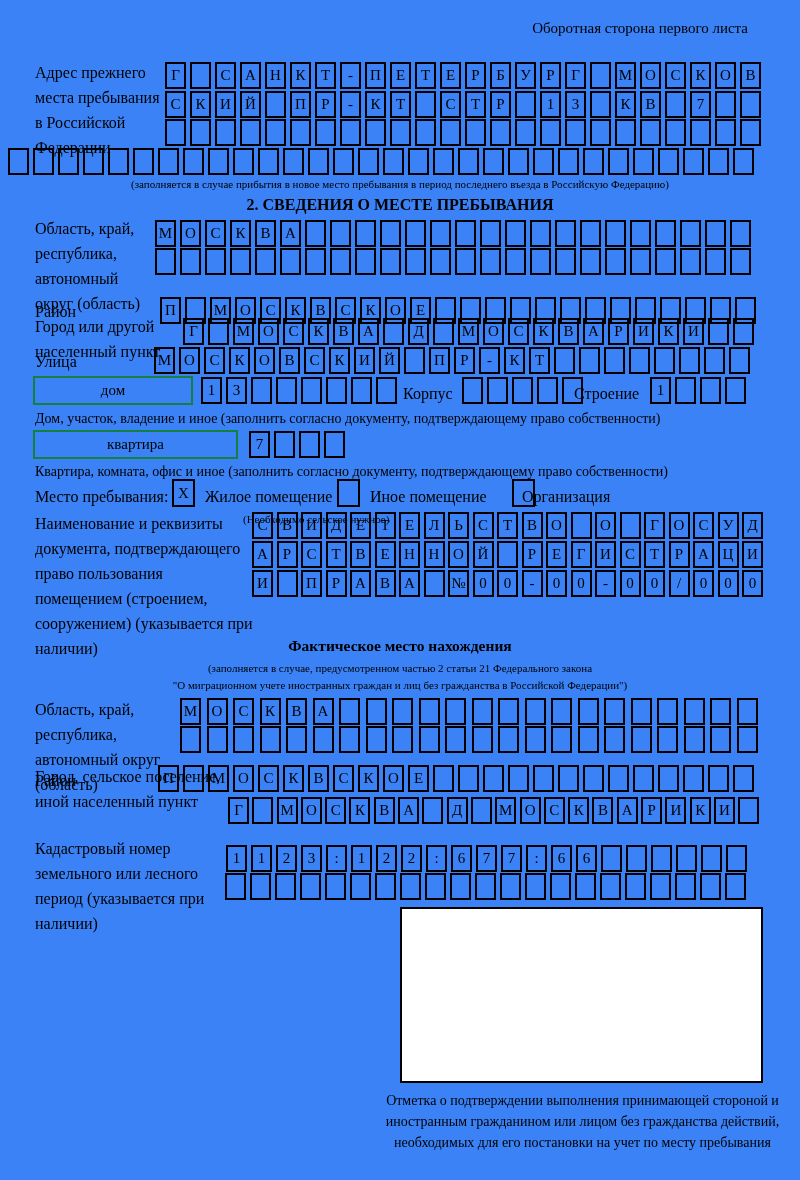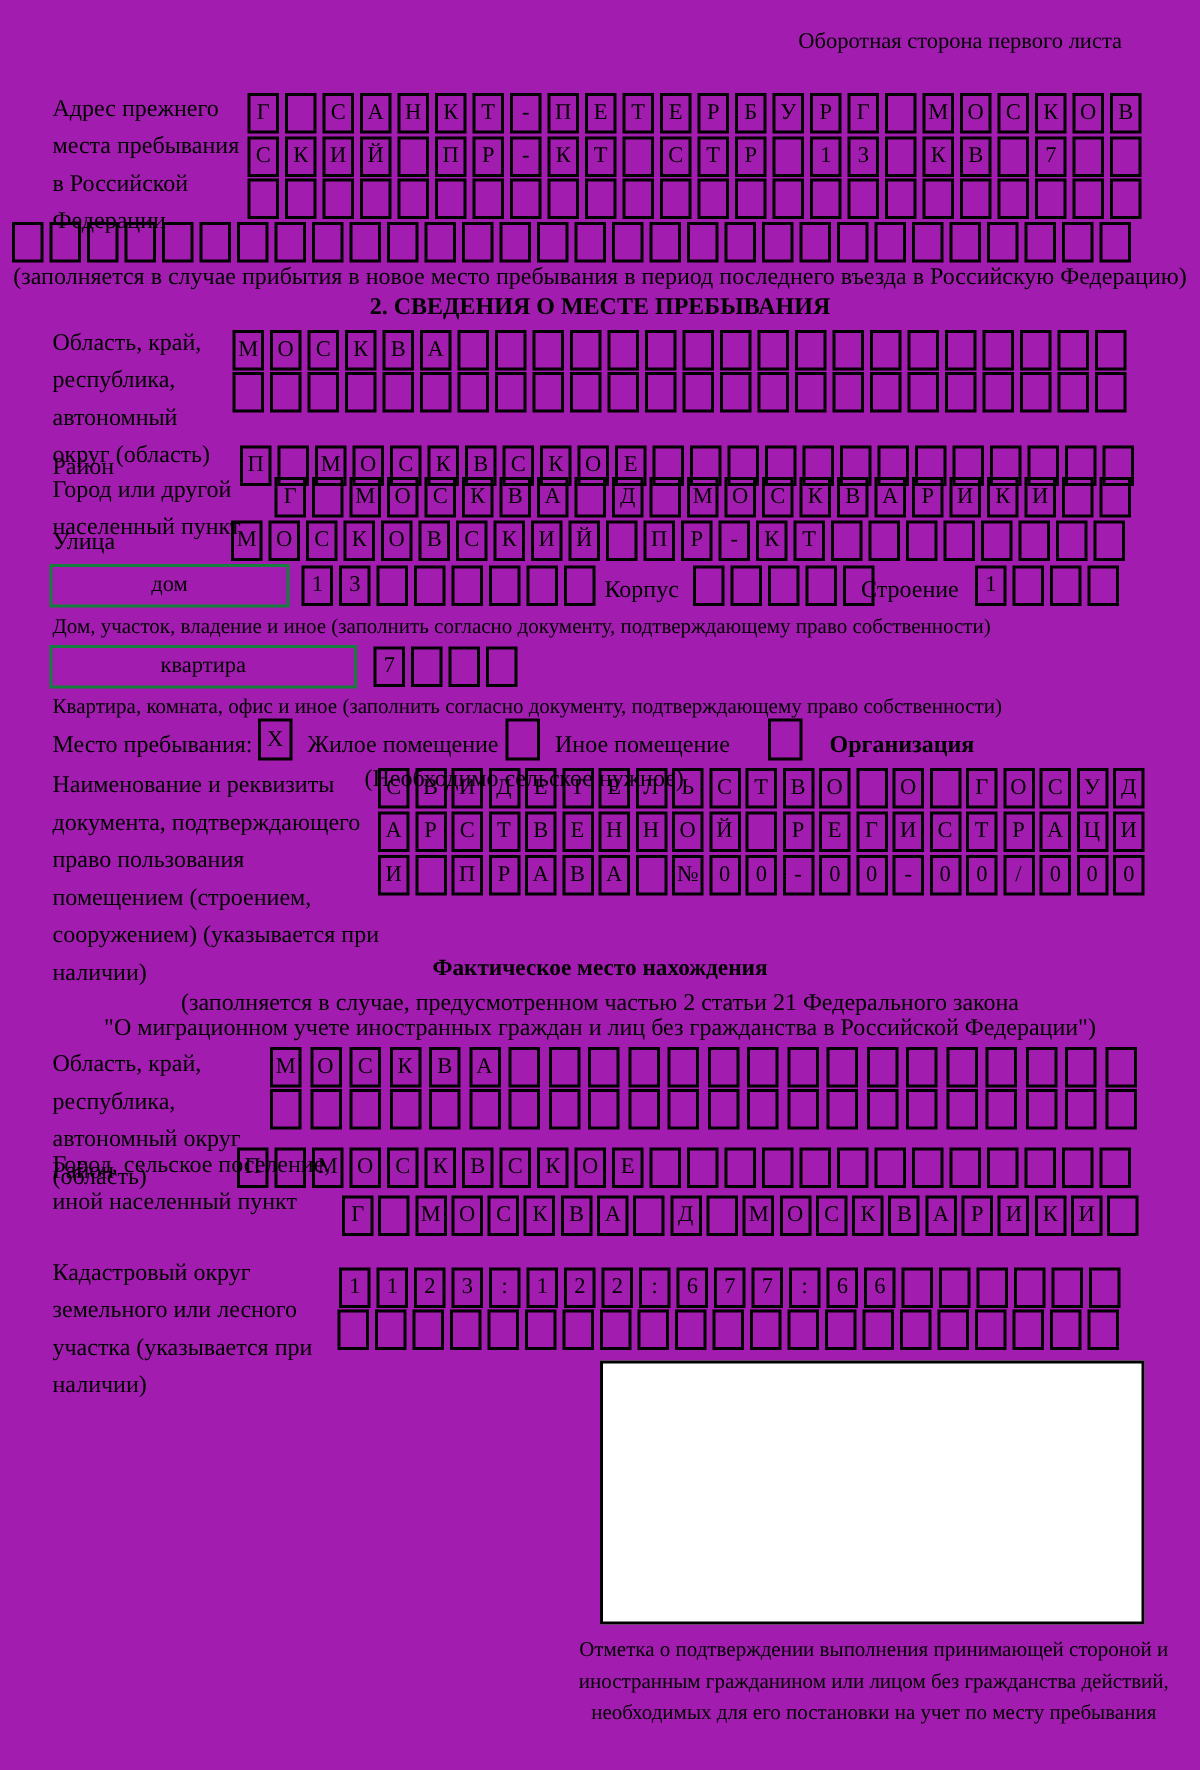--- a/index.html
+++ b/index.html
@@ -1,23 +1,23 @@
 <!DOCTYPE html>
 <html><head>
 <meta charset="utf-8">
 <style>
   * { margin:0; padding:0; box-sizing:border-box; }
   html,body { background:#fff; }
   .page {
-    position:relative; width:800px; height:1180px; background:#a21caf; color:#000;
+    position:relative; width:800px; height:1180px; background:#3b82f6; color:#000;
     font-family:"Liberation Serif","DejaVu Serif",serif; overflow:hidden;
   }
   .abs { position:absolute; }
   .lbl { font-size:16px; line-height:25px; }
-  .note { font-size:16px; line-height:17px; }
+  .note { font-size:11px; line-height:17px; }
   .center { left:0; width:800px; text-align:center; }
   .bold { font-weight:bold; }
 
   .cellrow { display:flex; }
   .cell {
     flex:none; width:21px; height:27px; margin-right:4px;
     border:2px solid #000; display:inline-flex; align-items:center; justify-content:center;
     font-size:15px; font-family:"Liberation Serif","DejaVu Serif",serif;
   }
   .p245 .cell { margin-right:3.5px; }
@@ -64,21 +64,21 @@
   .kv-box { left:33px; top:430px; width:205px; height:29px; }
   .kv-cells { left:249px; top:431px; }
   .kv-note { left:35px; top:463px; font-size:14px; }
 
   .stay-label { left:35px; top:484px; }
   .stay-box1 { left:172px; top:479px; }
   .stay-opt1 { left:205px; top:484px; }
   .stay-box2 { left:337px; top:479px; }
   .stay-opt2 { left:370px; top:484px; }
   .stay-box3 { left:512px; top:479px; }
-  .stay-opt3 { left:553px; top:484px;font-weight:bold; }
+  .stay-opt3 { left:522px; top:484px; }
   .stay-note { left:243px; top:511px; }
 
   .doc-label { left:35px; top:511px; width:218px; }
   .doc-r1 { left:252px; top:512px; }
   .doc-r2 { left:252px; top:541px; }
   .doc-r3 { left:252px; top:570px; }
 
   .title-3 { top:637px; font-size:15.5px; }
   .fz-note1 { top:660px; }
   .fz-note2 { top:677px; }
@@ -574,21 +574,21 @@
       <span class="cell">К</span>
       <span class="cell">В</span>
       <span class="cell">А</span>
       <span class="cell">Р</span>
       <span class="cell">И</span>
       <span class="cell">К</span>
       <span class="cell">И</span>
       <span class="cell"></span>
     </div>
 
-  <div class="abs lbl kad-label">Кадастровый округ земельного или лесного участка (указывается при наличии)</div>
+  <div class="abs lbl kad-label">Кадастровый номер земельного или лесного период (указывается при наличии)</div>
   <div class="abs cellrow kad-r1">
       <span class="cell">1</span>
       <span class="cell">1</span>
       <span class="cell">2</span>
       <span class="cell">3</span>
       <span class="cell">:</span>
       <span class="cell">1</span>
       <span class="cell">2</span>
       <span class="cell">2</span>
       <span class="cell">:</span>

